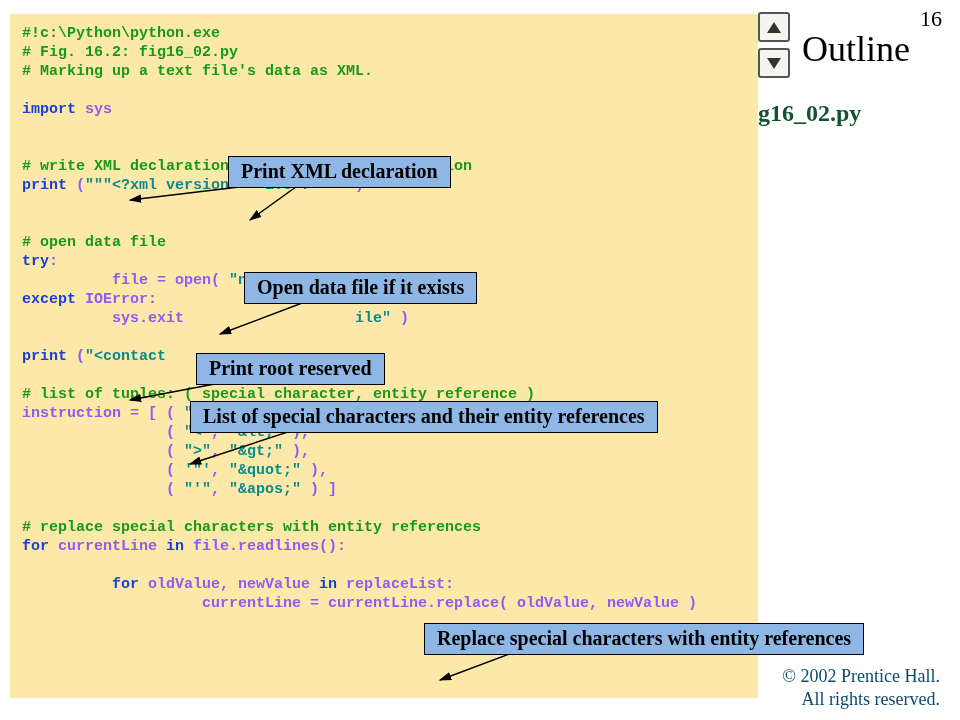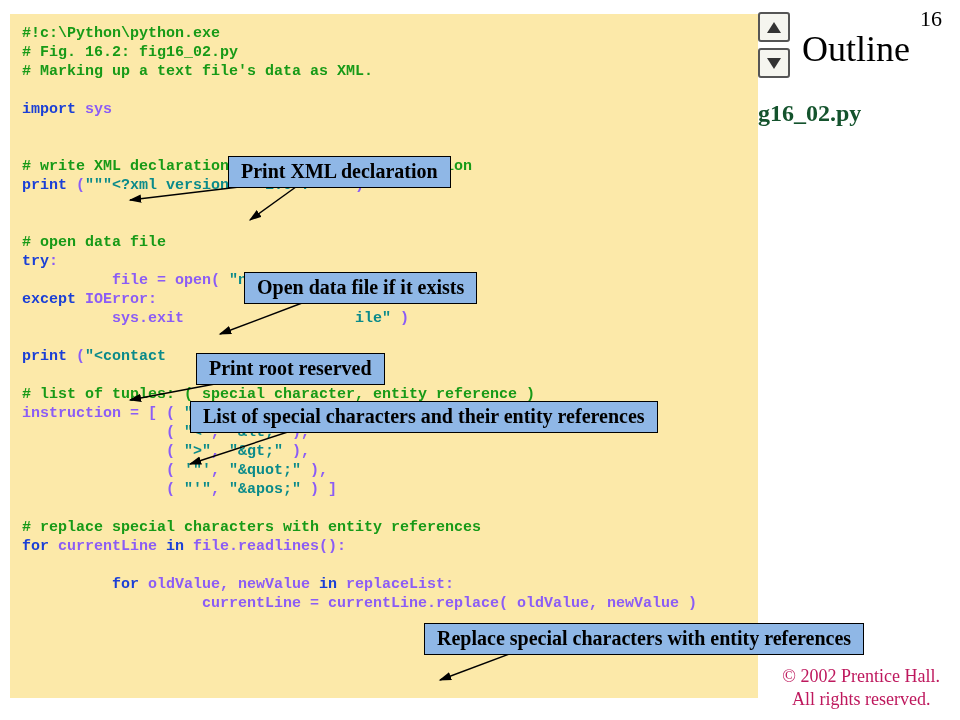--- a/index.html
+++ b/index.html
@@ -36,24 +36,24 @@
     left: 758px;
     font-size: 24px;
     color: #14532d;
     font-weight: bold;
     white-space: nowrap;
   }
   .copyright {
     position: absolute;
     bottom: 10px;
     right: 20px;
-    text-align: center;
+    text-align: right;
     font-size: 18px;
     line-height: 1.25;
-    color: #be185d;
+    color: #0c4a6e;
   }
   .nav-btn {
     position: absolute;
     right: 170px;
     width: 28px;
     height: 26px;
     border: 2px solid #555;
     border-radius: 3px;
     background: #f5f5ef;
     display: flex;

